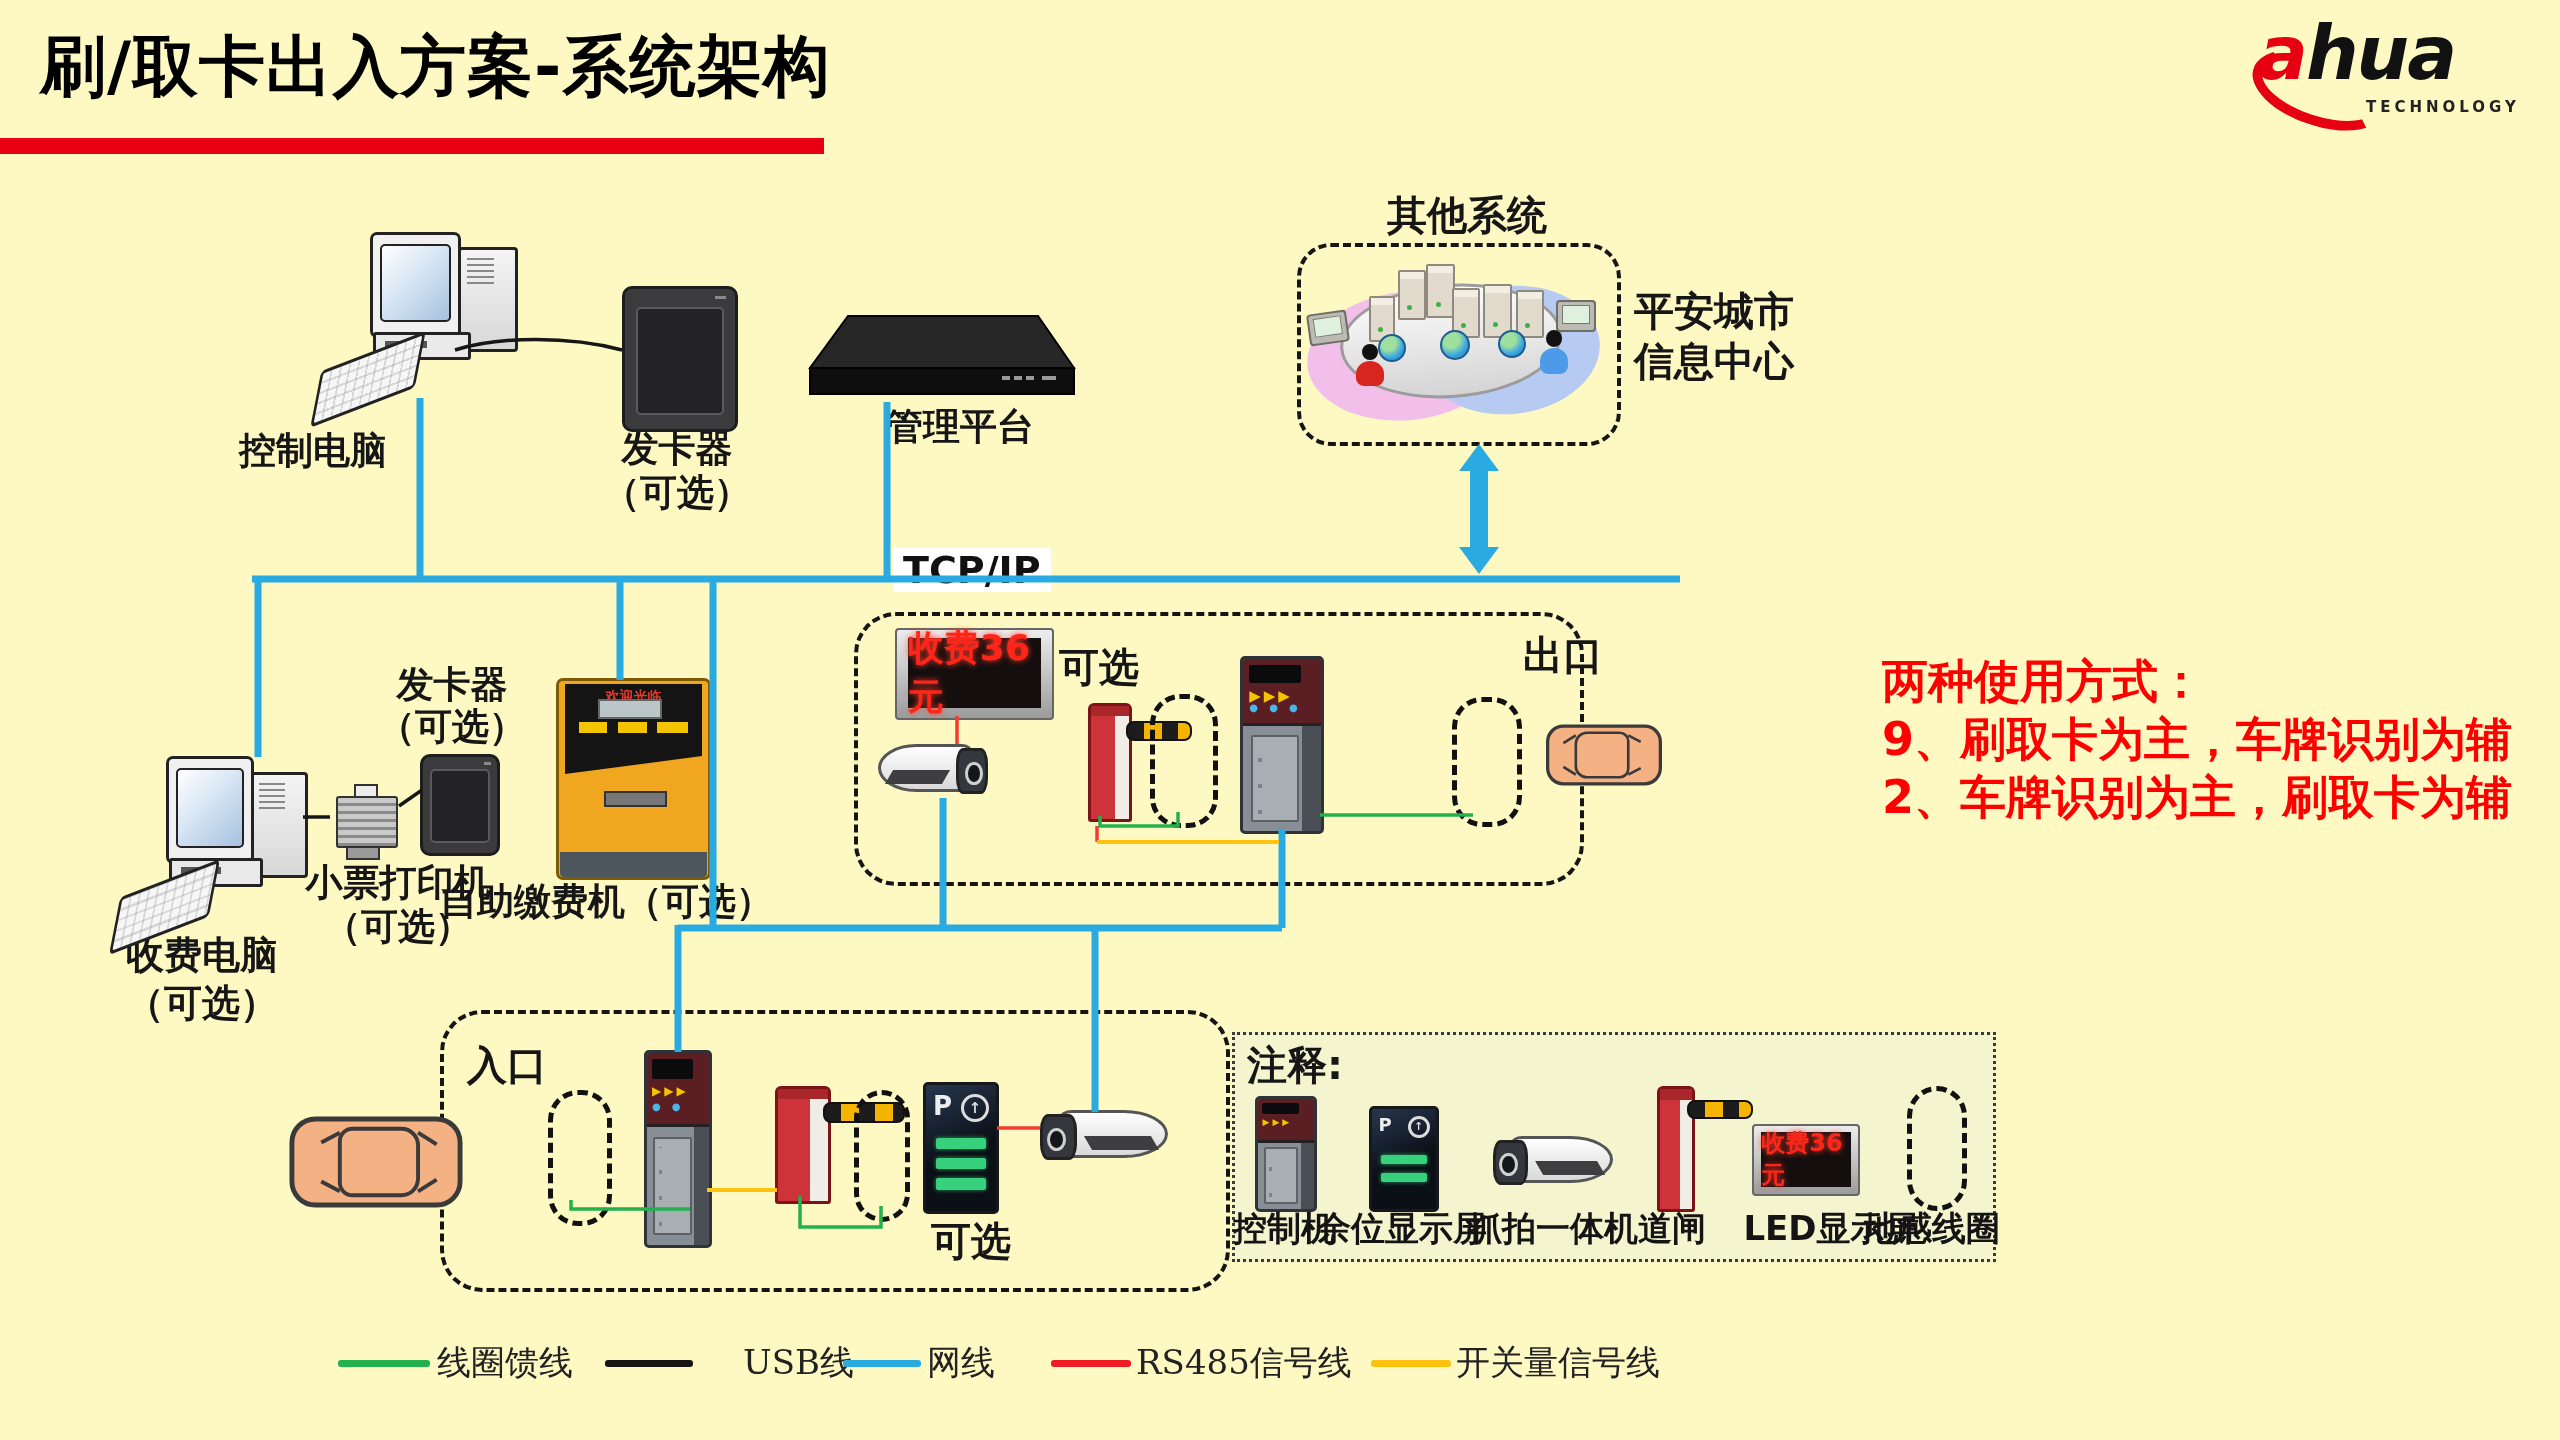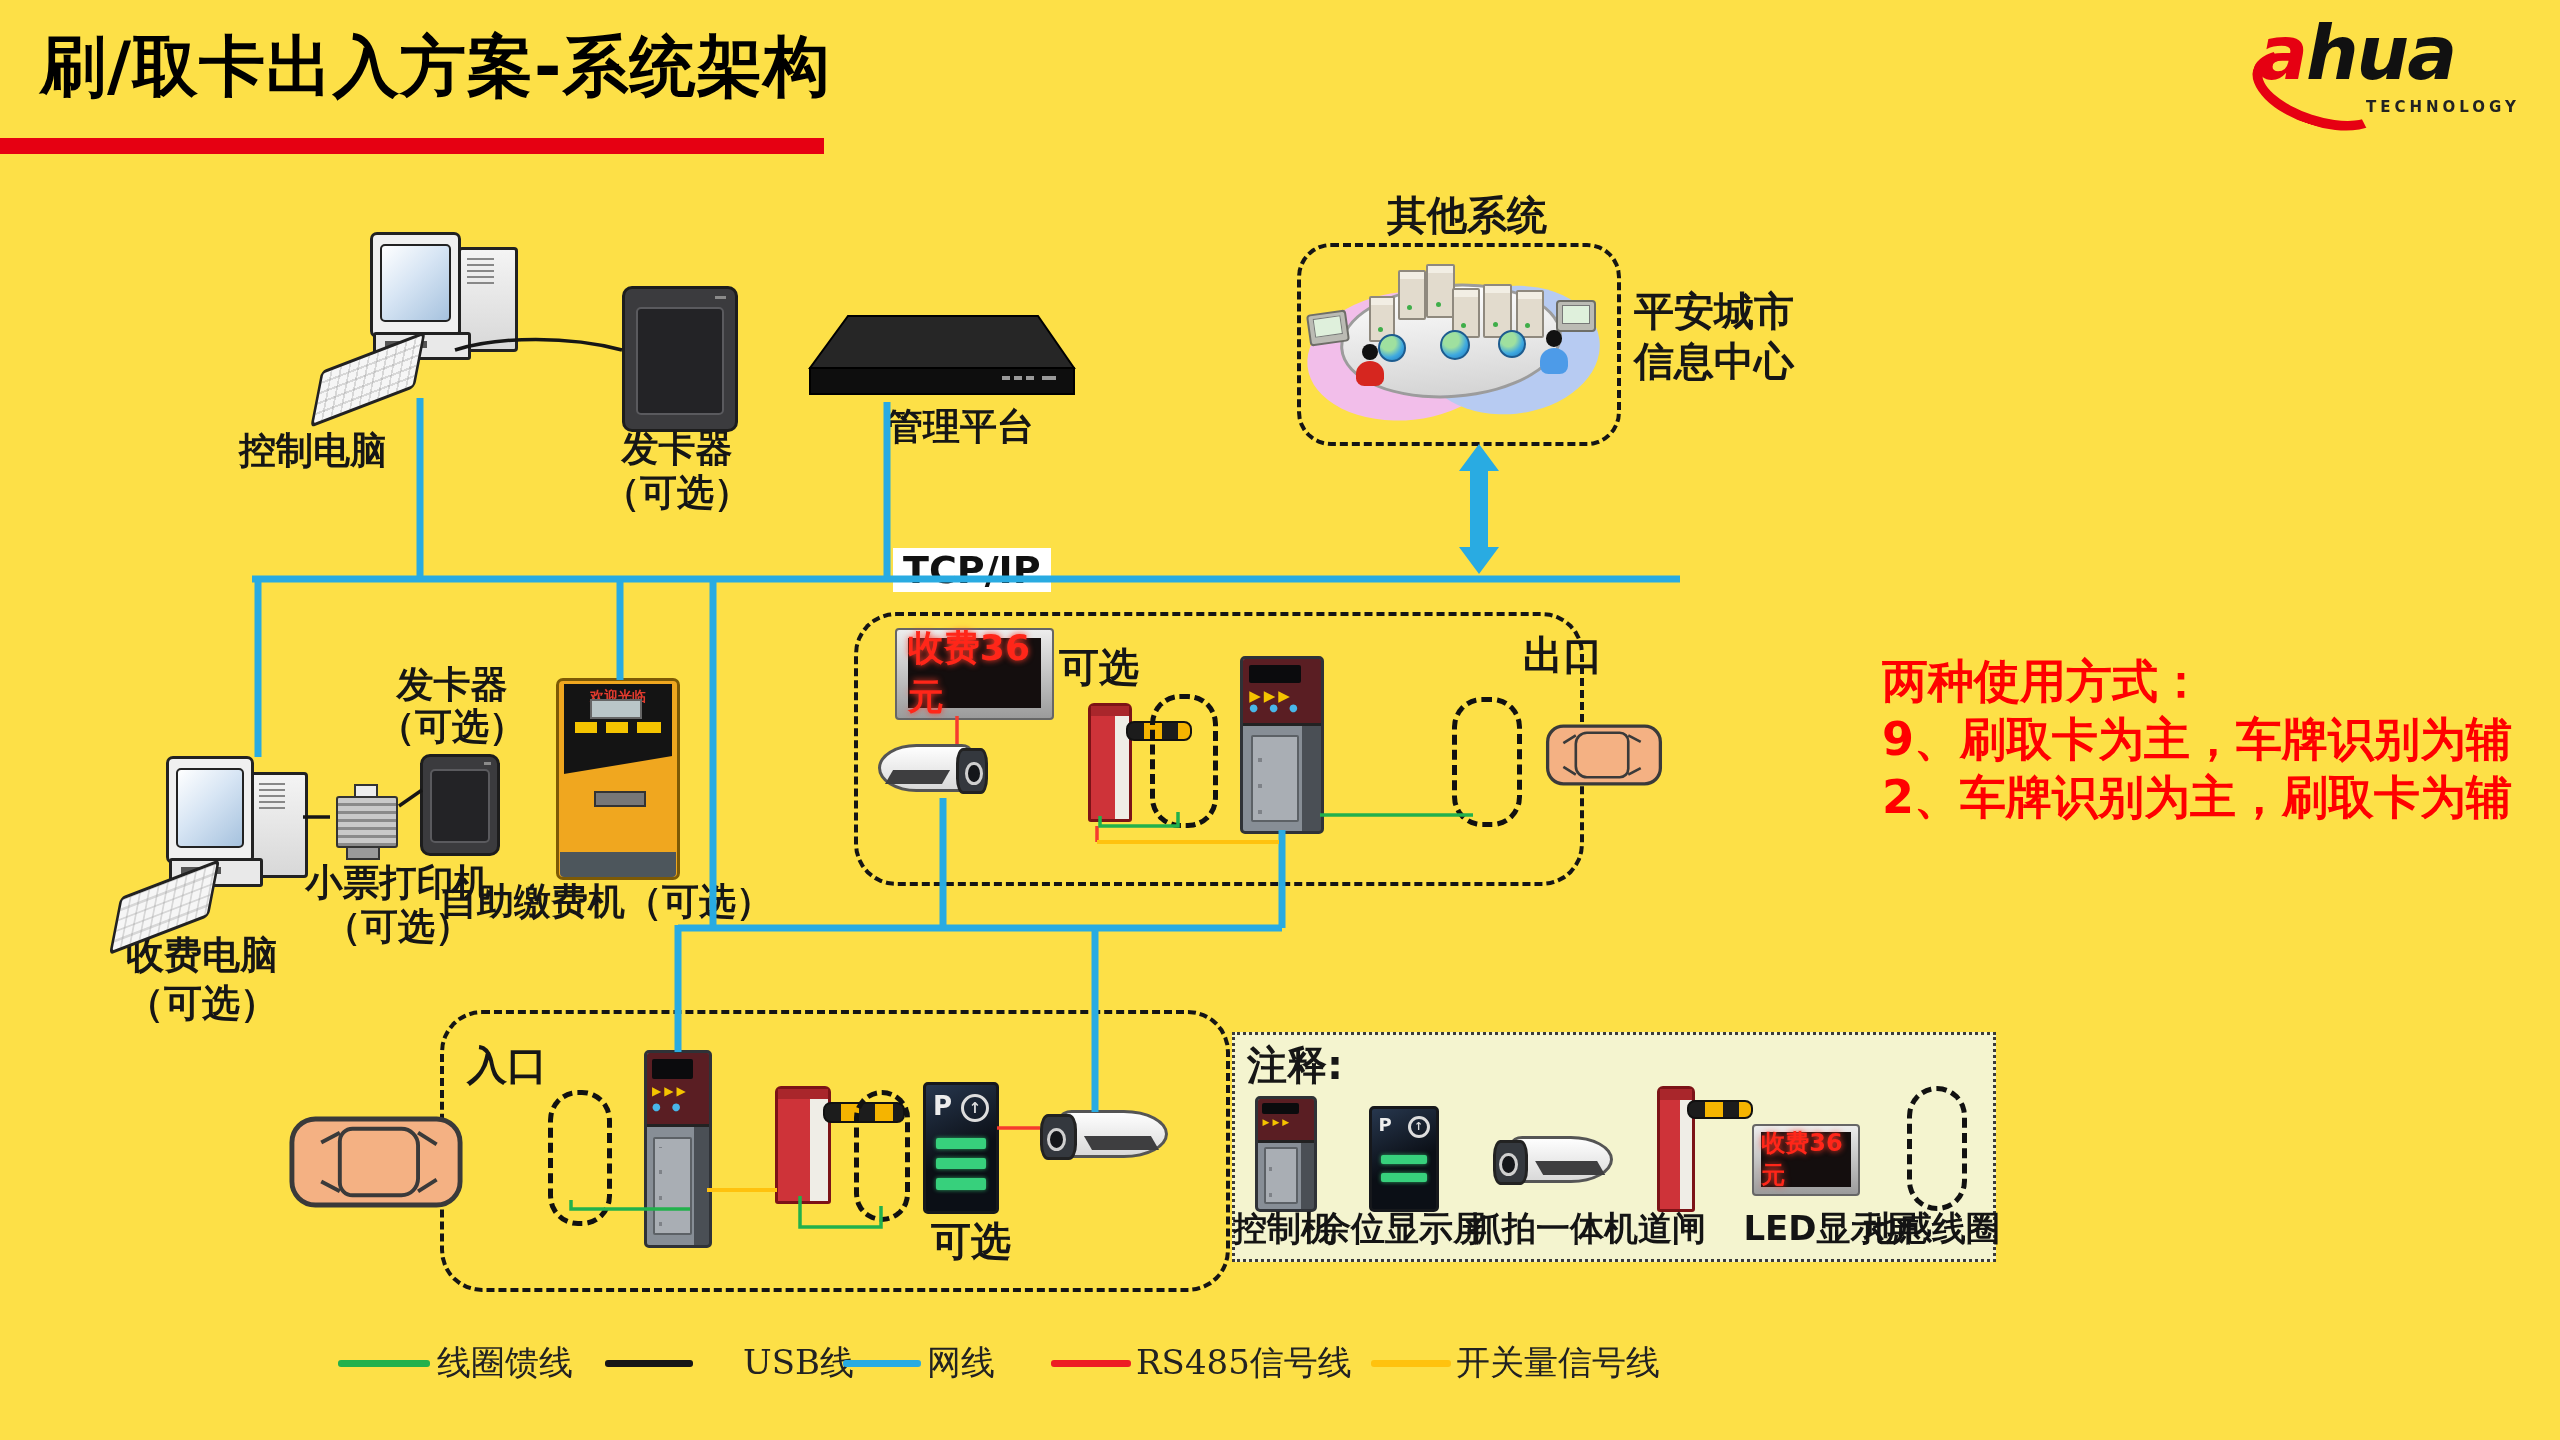--- a/index.html
+++ b/index.html
@@ -1,16 +1,16 @@
 <!DOCTYPE html>
 <html><head>
 <meta charset="utf-8">
 <style>
   html,body{margin:0;padding:0;background:#fff;}
-  #canvas{position:relative;width:2560px;height:1440px;background:#fde047;overflow:hidden;
+  #canvas{position:relative;width:2560px;height:1440px;background:#fef9c3;overflow:hidden;
           font-family:"DejaVu Sans","Liberation Sans",sans-serif;color:#141414;}
   .abs{position:absolute;}
   
   .slide-title{left:40px;top:22px;font-size:66px;font-weight:900;letter-spacing:1px;color:#000;white-space:nowrap;}
   .red-bar{left:0;top:138px;width:824px;height:16px;background:#E60012;}
   .logo{left:2248px;top:10px;width:300px;height:110px;}
   .logo .brand{position:absolute;left:10px;top:0;font-size:74px;font-weight:900;font-style:italic;letter-spacing:-2px;color:#111;}
   .logo .brand .a{color:#E60012;}
   .logo .swoosh{position:absolute;left:2px;top:44px;width:120px;height:52px;border:10px solid transparent;
                 border-bottom:10px solid #E60012;border-left:10px solid #E60012;border-radius:50%;transform:rotate(18deg);}
@@ -42,21 +42,21 @@
   .pc .kbd{position:absolute;left:-25%;bottom:0;width:64%;height:25%;background:#F6F6F6;border:3px solid #222;border-radius:5px;
        transform:rotate(-21deg) skewX(-32deg);
        background-image:repeating-linear-gradient(90deg,transparent 0 8px,#99999955 8px 10px),
                         repeating-linear-gradient(0deg,transparent 0 7px,#99999955 7px 9px);}
   
   .reader{background:#3B3B3E;border:3px solid #1d1d1d;border-radius:10px;z-index:2;}
   .reader::before{content:"";position:absolute;left:10%;right:10%;top:13%;bottom:10%;background:#232326;border:2px solid #5a5a5e;border-radius:5px;}
   .reader::after{content:"";position:absolute;right:8%;top:5%;width:10%;height:3px;background:#8a8a8a;}
   
   
-  .kiosk{background:#F0A71F;border:3px solid #7d5a05;border-radius:7px;z-index:2;}
+  .kiosk{background:#F0A71F;border:3px solid #7d5a05;border-radius:7px;z-index:2;padding-left:31px;}
   .kiosk .head{position:absolute;top:1.5%;left:4%;right:4%;height:46%;background:#141414;clip-path:polygon(0 0,100% 0,100% 80%,0 100%);}
   .kiosk .welcome{position:absolute;top:4%;left:0;right:0;text-align:center;color:#E23B2E;font-size:14px;font-weight:700;}
   .kiosk .kscr{position:absolute;left:24%;top:17%;width:44%;height:17%;background:#BAC6C8;border:2px solid #666;}
   .kiosk .keys{position:absolute;left:10%;top:42%;width:80%;height:12%;
        background:linear-gradient(90deg,#F5C400 0 26%,transparent 26% 36%,#F5C400 36% 62%,transparent 62% 72%,#F5C400 72% 100%);}
   .kiosk .slot{position:absolute;left:30%;top:56%;width:40%;height:6.5%;background:#777;border:2px solid #333;}
   .kiosk .base{position:absolute;bottom:0;left:1%;right:1%;height:13%;background:#4D565C;border-radius:0 0 4px 4px;}
   
   .led{background:linear-gradient(#EDEDED,#9B9B9B);border:2px solid #666;border-radius:4px;z-index:2;}
   .led .lscr{position:absolute;left:7%;top:9%;right:7%;bottom:11%;background:#140e0e;display:flex;align-items:center;justify-content:center;}

